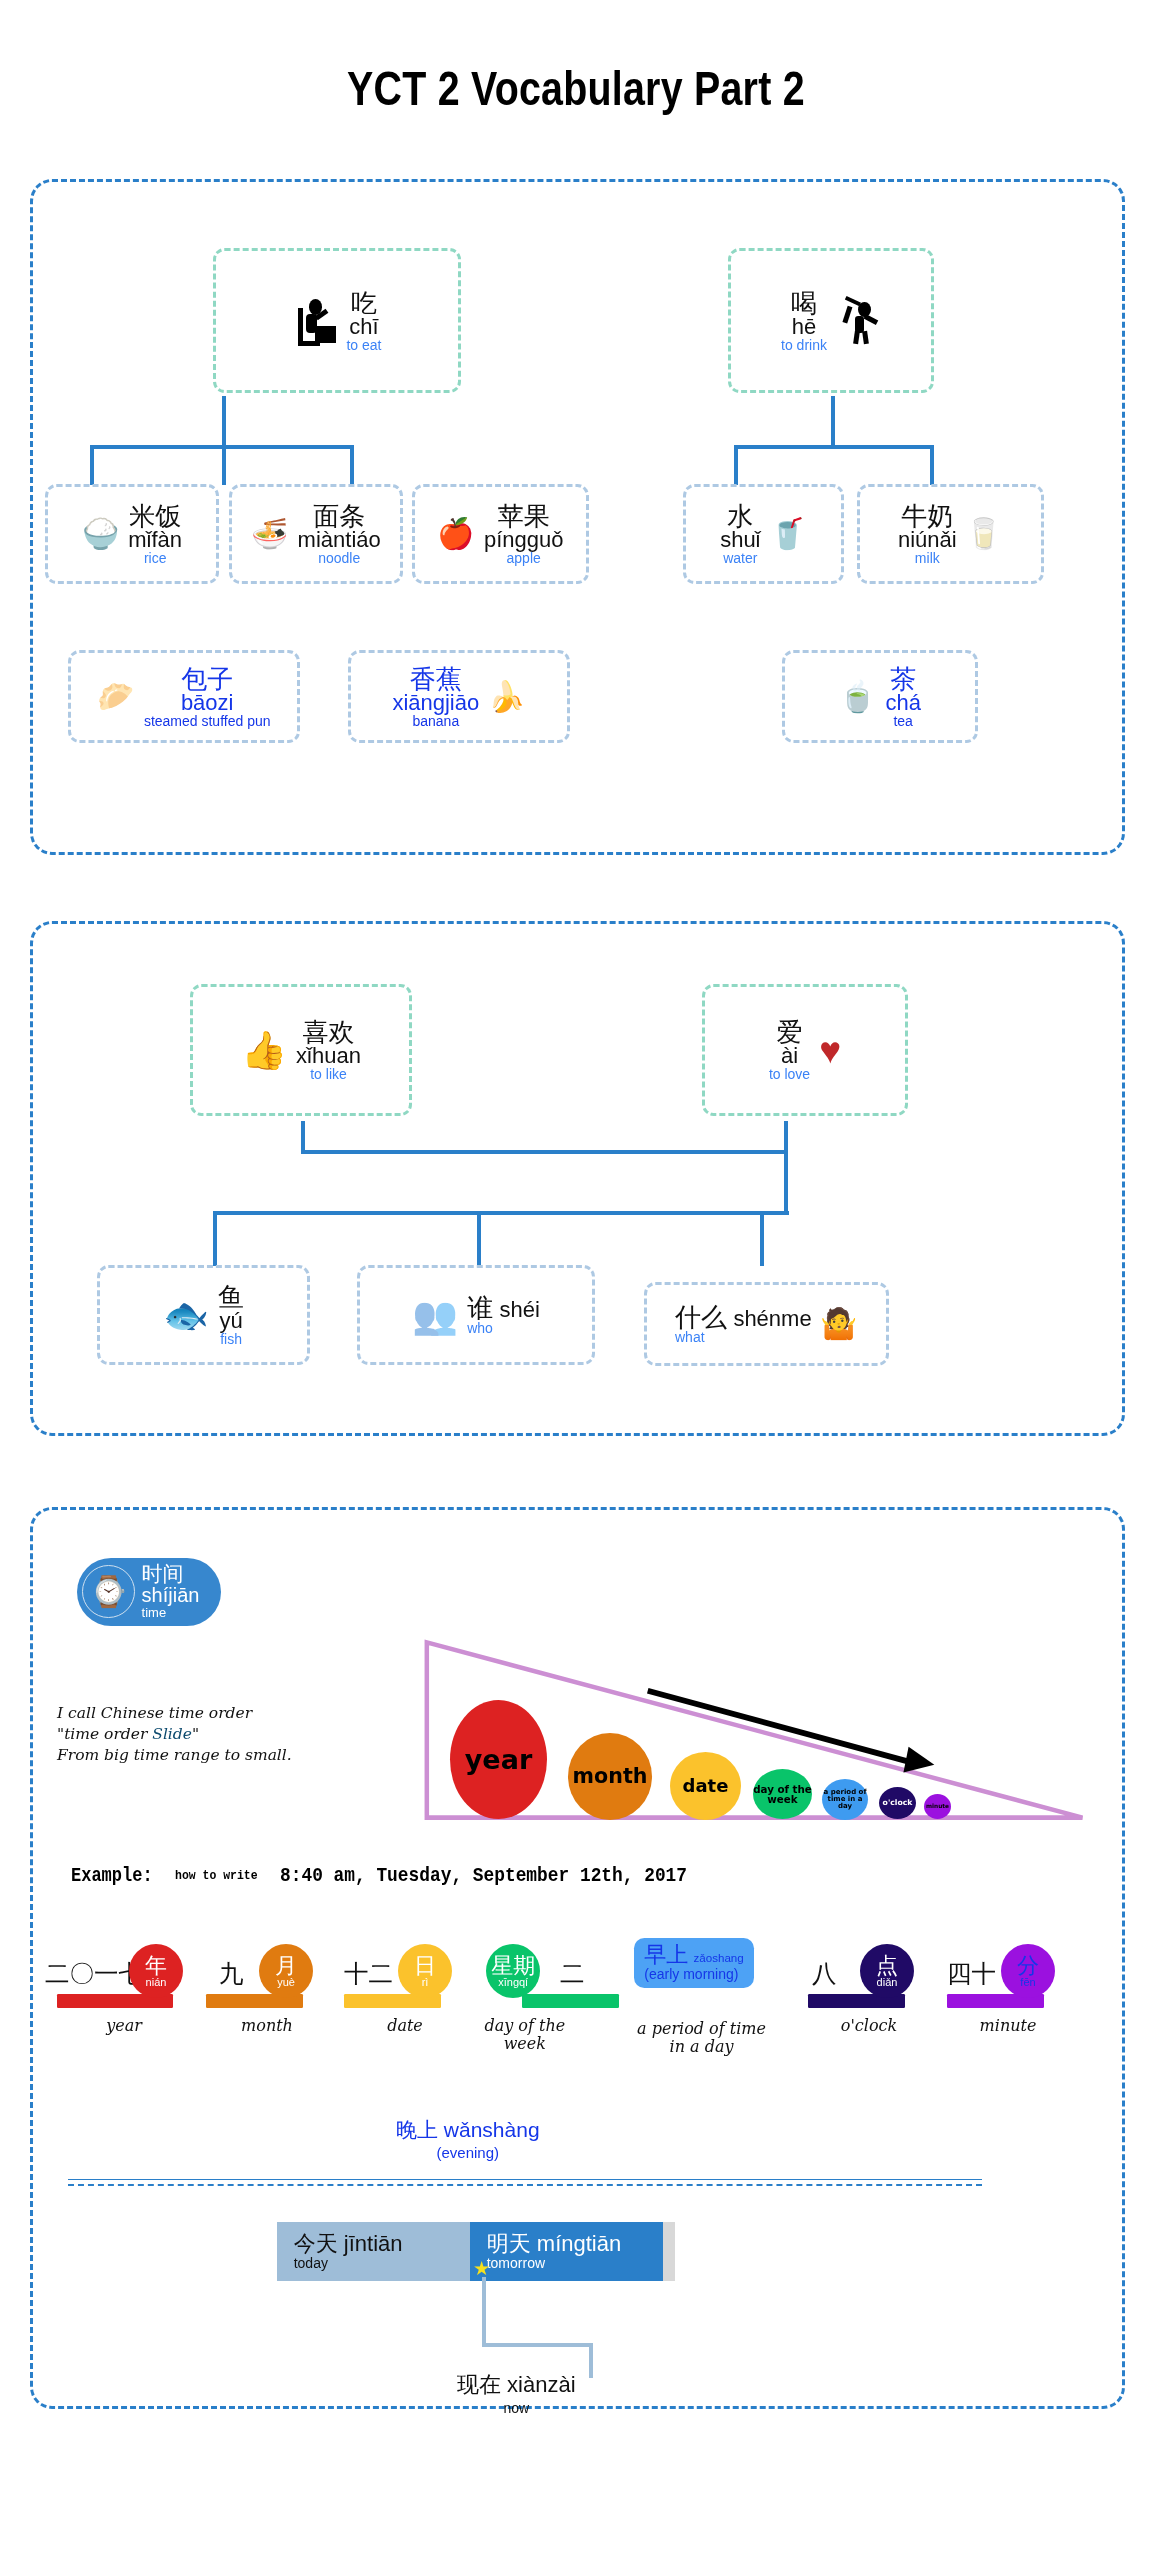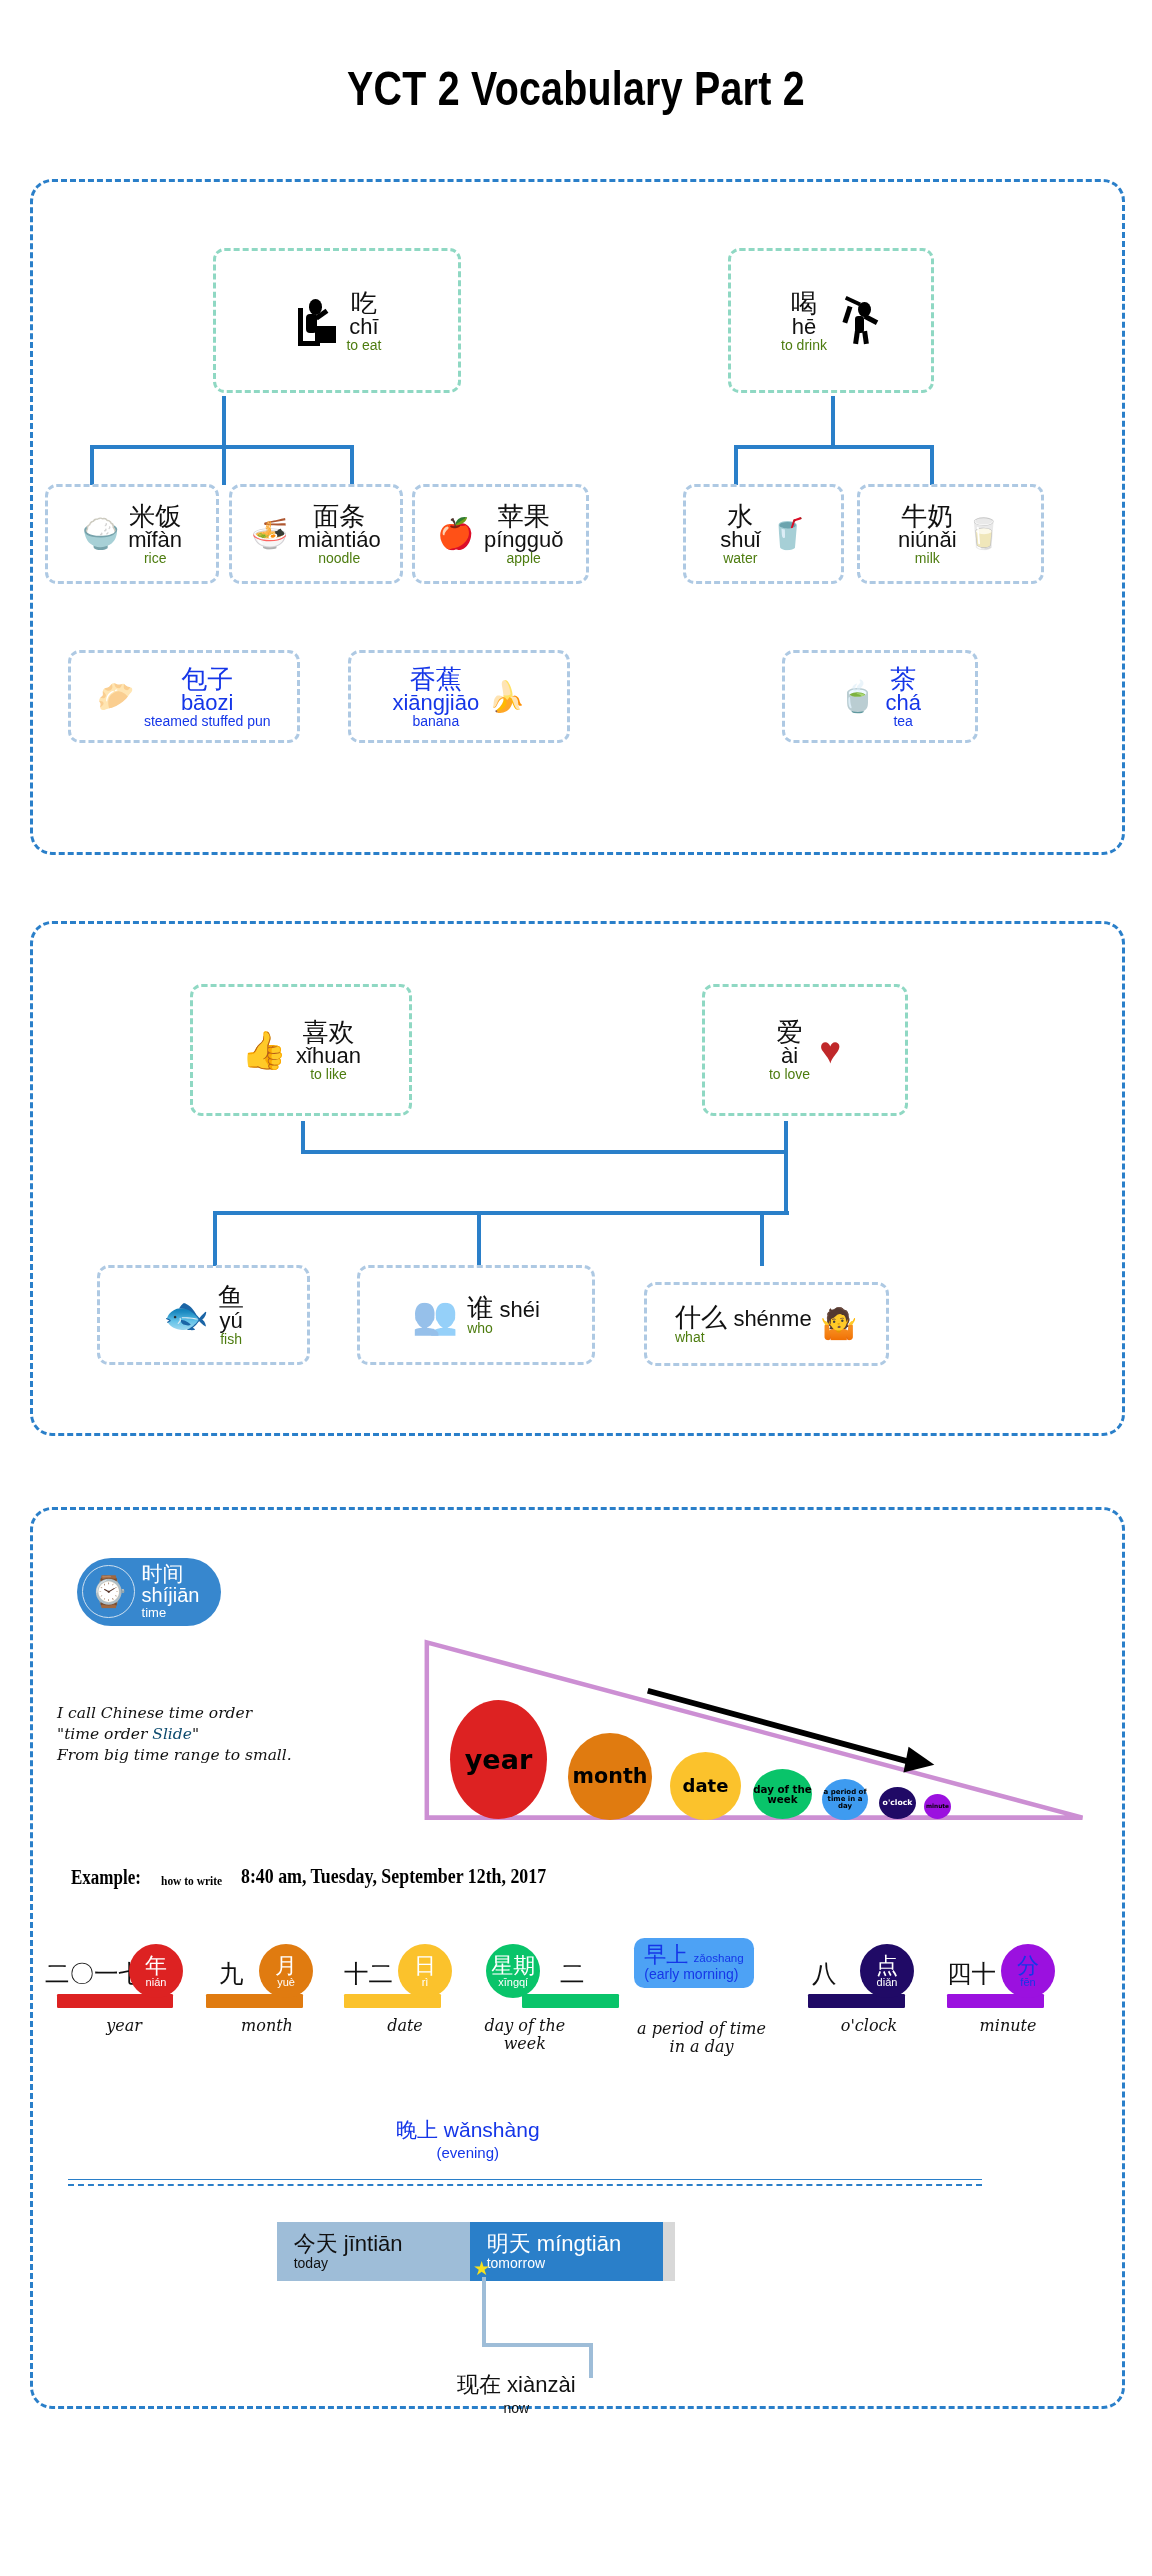--- a/index.html
+++ b/index.html
@@ -41,21 +41,21 @@
     gap: 9px;
     border-radius: 11.6px;
     padding: 6.4px 10.3px;
   }
   .card.teal  { border: 3.9px dashed #8fd8c3; }
   .card.lblue { border: 3.9px dashed #aec9e3; }
 
   .word { text-align: center; line-height: 1.0; }
   .hz   { font-size: 26px; color: #111; white-space: nowrap; }
   .py   { font-size: 22px; color: #111; white-space: nowrap; }
-  .en   { font-size: 14px; color: #4d7c0f; white-space: nowrap; }
+  .en   { font-size: 14px; color: #3b82f6; white-space: nowrap; }
   .word.blue .hz, .word.blue .py, .word.blue .en { color: #1536e8; }
   .word.inline { display: flex; align-items: baseline; gap: 6.4px; }
 
   .ico { font-size: 30px; line-height: 1; }
   .ico.big { font-size: 37px; }
 
   
   .pictogram { width: 45px; height: 45px; position: relative; }
   .pictogram .head { position:absolute; width:13px; height:15.5px; border-radius:50%; background:#000; }
   .pictogram .bar  { position:absolute; background:#000; }
@@ -98,22 +98,22 @@
     position: absolute; border-radius: 50%;
     display: flex; align-items: center; justify-content: center;
     text-align: center; color: #000;
     font-family: "DejaVu Sans", sans-serif; font-weight: bold;
     line-height: 1.0;
   }
 
   
   .example {
     position: absolute; left: 71px; top: 1864px;
-    display: flex; align-items: flex-end; gap: 7.7px;
-    font-family: Liberation Serif, serif; font-weight: bold; color: #000;
+    display: flex; align-items: center; gap: 7.7px;
+    font-family: Liberation Mono, monospace; font-weight: bold; color: #000;
   }
   .example .e1 { font-size: 20px; transform: scaleX(0.85); transform-origin: left; }
   .example .e2 { font-size: 13.5px; transform: scaleX(0.85); transform-origin: left; }
   .example .e3 { font-size: 21px; transform: scaleX(0.85); transform-origin: left; }
 
   
   #chips { position: absolute; left: 45px; top: 1935px; width: 1063px; height: 161px; }
   .chip { position: absolute; top: 0; }
   .chip .num {
     position: absolute; left: 0; top: 22px;

